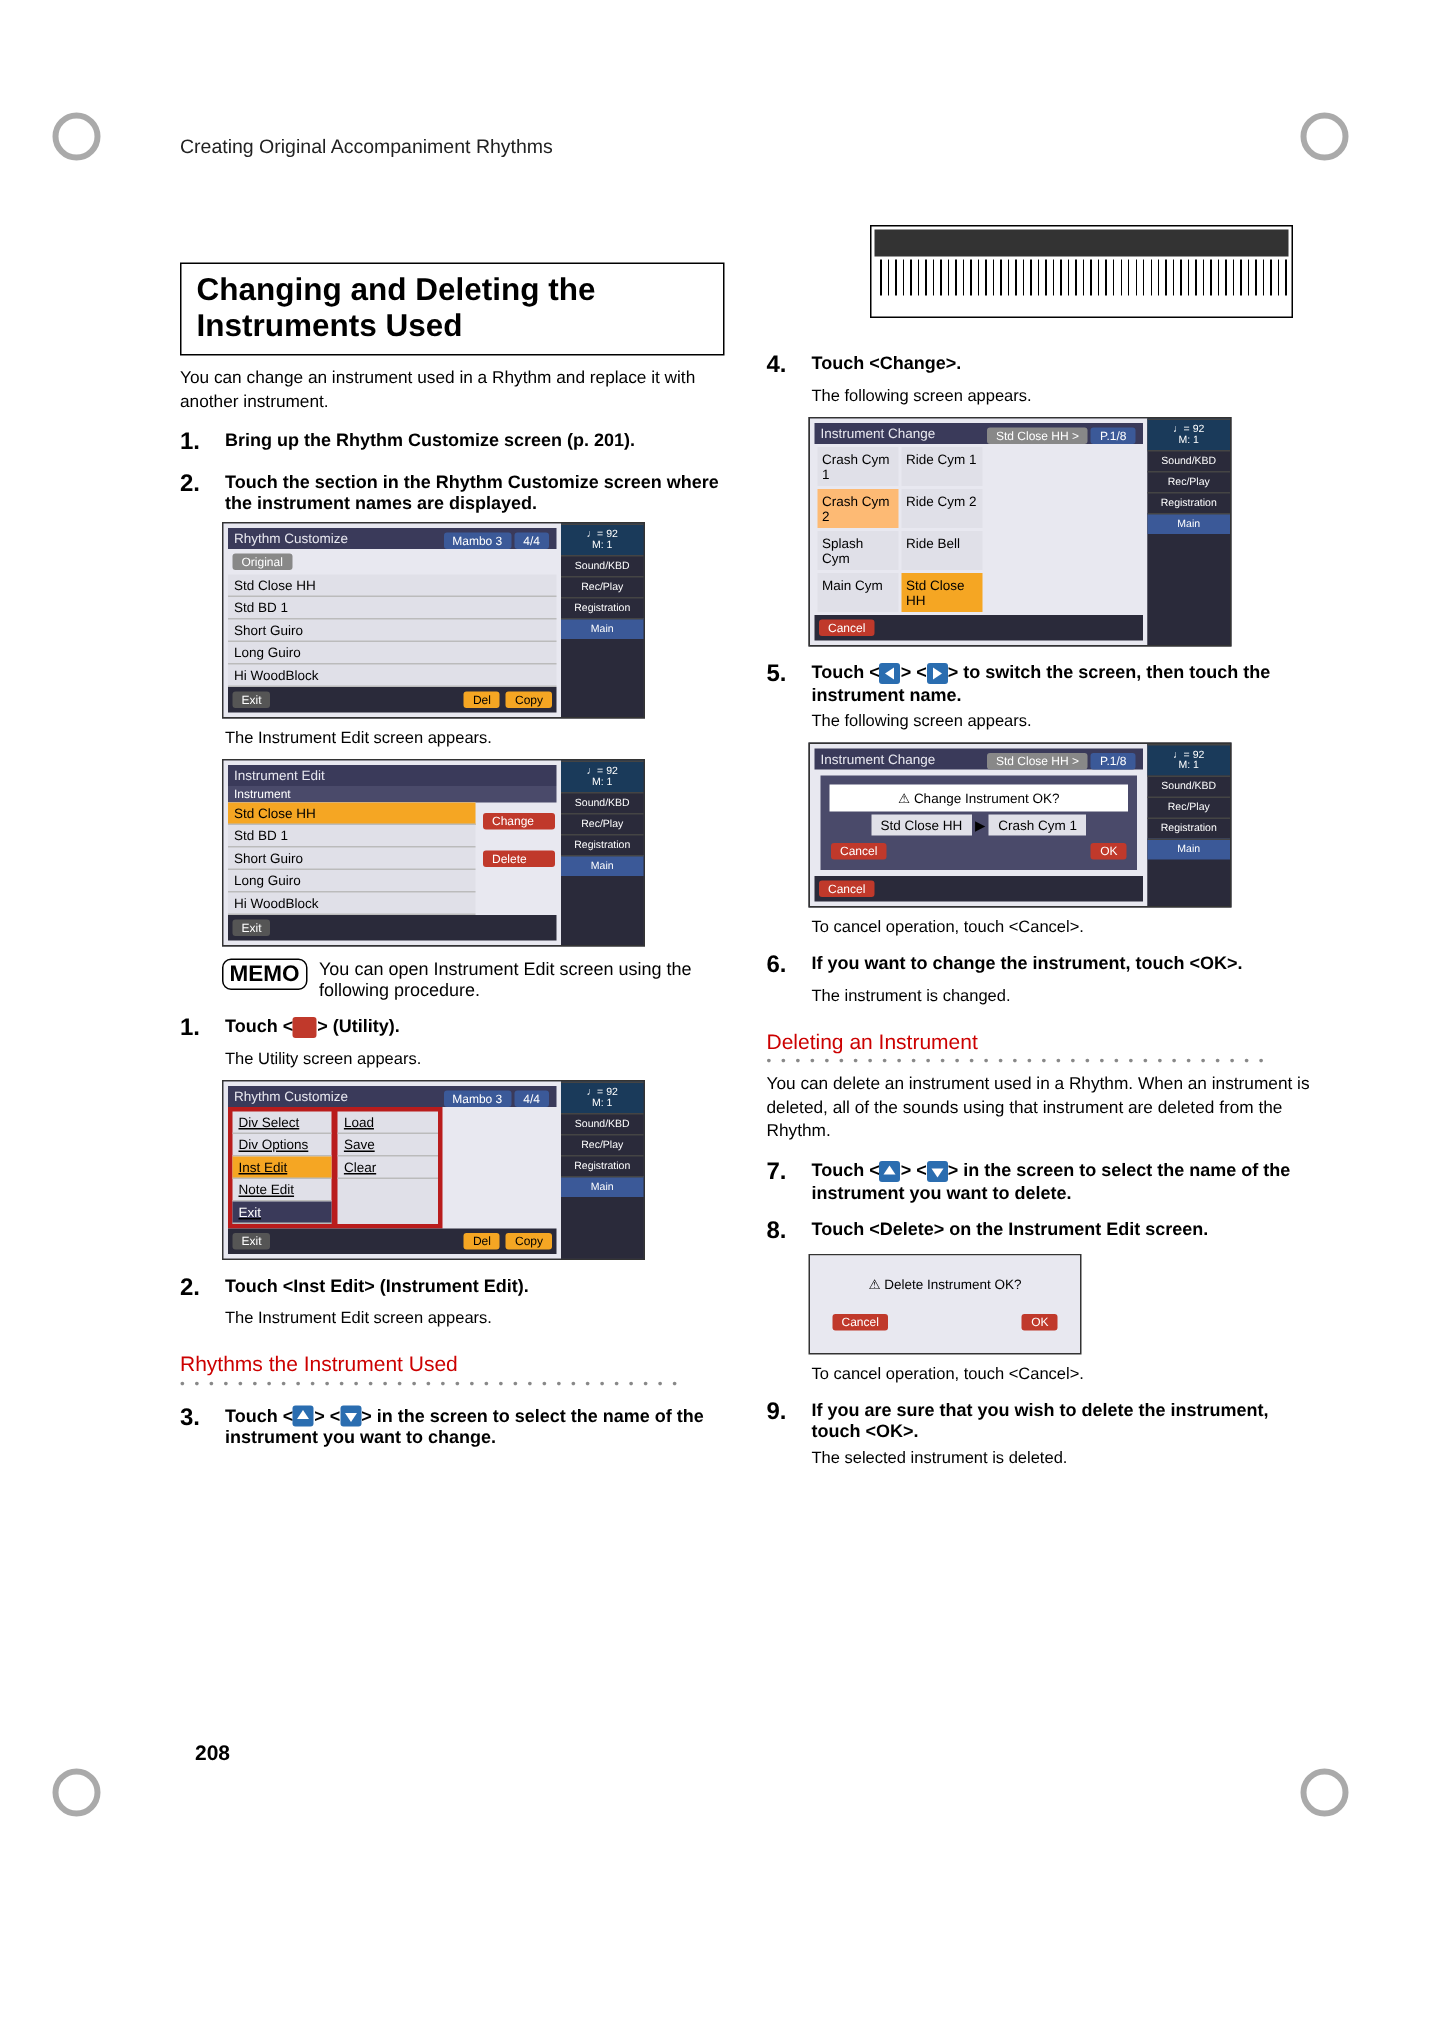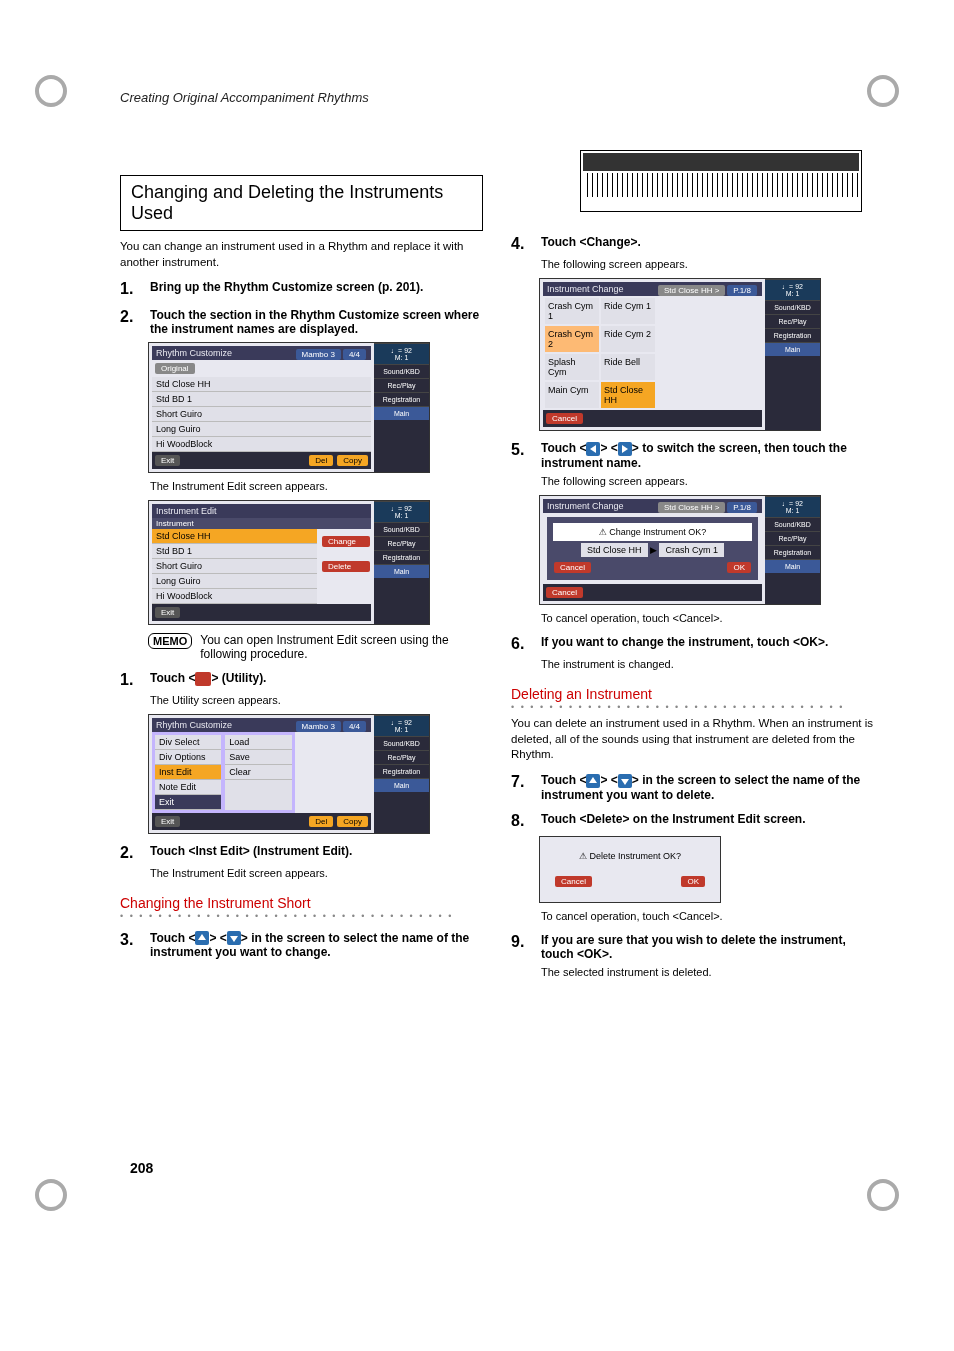--- a/index.html
+++ b/index.html
@@ -44,27 +44,26 @@
     gap: 28px;
     margin-top: 70px;
   }
   .col {
     flex: 1;
     min-width: 0;
   }
   .section-title-running {
     font-size: 13px;
     color: #222;
-    font-style: italic;
   }
   .boxed-heading {
     border: 1px solid #000;
     padding: 6px 10px;
-    font-size: 18px;
-    font-weight: normal;
+    font-size: 21px;
+    font-weight: bold;
     margin-bottom: 8px;
   }
   p { margin: 4px 0; line-height: 1.35; font-size: 11.5px; }
   .step {
     display: flex;
     gap: 8px;
     margin-top: 10px;
   }
   .step-num {
     font-size: 16px;
@@ -98,21 +97,21 @@
   .scr-footer { padding:2px; background:#2a2a3a; display:flex; gap:2px; align-items:center;}
   .memo-row {
     display: flex;
     gap: 8px;
     align-items: flex-start;
     margin: 8px 0 4px 28px;
   }
   .memo-icon {
     border: 1px solid #000;
     border-radius: 6px;
-    font-size: 11px;
+    font-size: 15px;
     padding: 1px 4px;
     font-weight: bold;
   }
   .subsection-title {
     color: #c00;
     font-size: 14px;
     font-weight: normal;
     margin-top: 14px;
     margin-bottom: 0;
   }
@@ -279,21 +278,21 @@
         <div class="step-body"><span class="bold"><span>Touch &lt;</span><span class="util-ico"></span><span>&gt; (Utility).</span></span></div>
       </div>
       <p class="sub-note">The Utility screen appears.</p>
 
       <div class="screenshot">
         <div class="scr-body">
           <div class="scr-main">
             <div class="scr-titlebar"><span>Rhythm Customize</span>
               <span style="float:right"><span class="scr-btn blue">Mambo 3</span><span class="scr-btn blue">4/4</span></span>
             </div>
-            <div style="display:flex;gap:4px;background:#c4b5fd;padding:3px;">
+            <div style="display:flex;gap:4px;background:#b91c1c;padding:3px;text-decoration:underline;">
               <div class="scr-list" style="flex:1">
                 <div>Div Select</div>
                 <div>Div Options</div>
                 <div class="sel">Inst Edit</div>
                 <div>Note Edit</div>
                 <div style="background:#3a3a5a;color:#fff">Exit</div>
               </div>
               <div class="scr-list" style="flex:1">
                 <div>Load</div>
                 <div>Save</div>
@@ -316,21 +315,21 @@
           </div>
         </div>
       </div>
 
       <div class="step">
         <div class="step-num">2.</div>
         <div class="step-body"><span class="bold">Touch &lt;Inst Edit&gt; (Instrument Edit).</span></div>
       </div>
       <p class="sub-note">The Instrument Edit screen appears.</p>
 
-      <div class="subsection-title">Changing the Instrument Short</div>
+      <div class="subsection-title">Rhythms the Instrument Used</div>
       <div class="dots">• • • • • • • • • • • • • • • • • • • • • • • • • • • • • • • • • • •</div>
 
       <div class="step">
         <div class="step-num">3.</div>
         <div class="step-body"><span class="bold">
           <span>Touch &lt;</span><span class="tri up"></span><span>&gt; &lt;</span><span class="tri down"></span><span>&gt; in the screen to select the name of the instrument you want to change.</span>
         </span></div>
       </div>
     </div>
 

